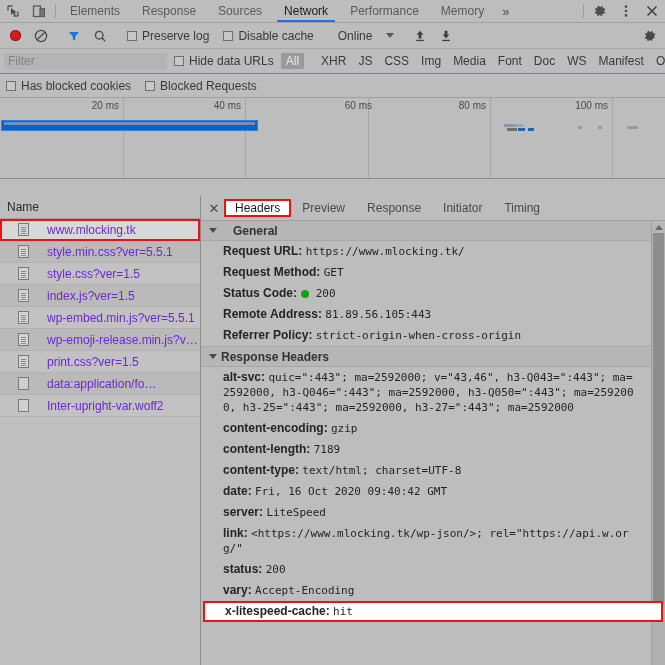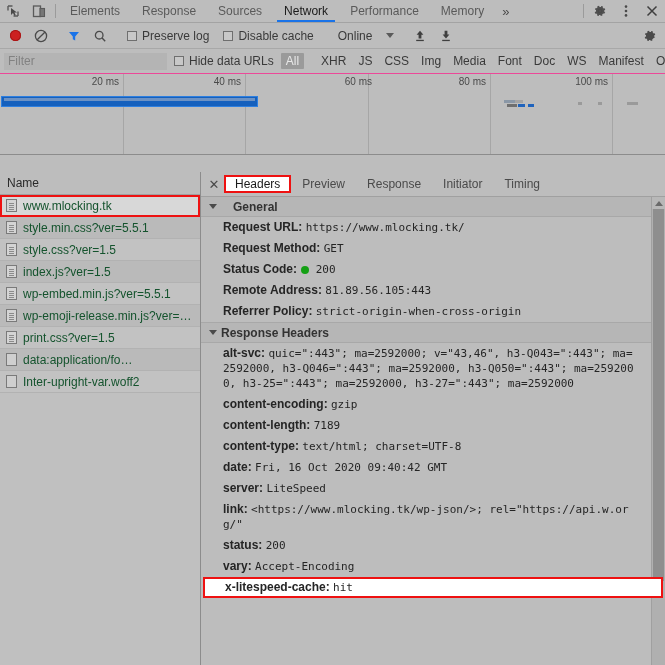--- a/index.html
+++ b/index.html
@@ -249,24 +249,24 @@
     border-bottom: 1px solid #a0a0a0;
   }
   .req-list {
     flex: 1;
     overflow: hidden;
   }
   .req-row {
     height: 21px;
     display: flex;
     align-items: center;
-    gap: 6px;
-    padding-left: 6px;
+    gap: 18px;
+    padding-left: 18px;
     font-size: 12px;
-    color: #14532d;
+    color: #6d28d9;
     border-bottom: 1px solid #b2b2b2;
     background: #c2c2c2;
     cursor: pointer;
     white-space: nowrap;
     overflow: hidden;
     position: relative;
   }
   .req-row:nth-child(even) { background: #bababa; }
   .req-row.selected {
     background: #d8d8d8;
@@ -566,20 +566,30 @@
     <div class="type-chip"><span>CSS</span></div>
     <div class="type-chip"><span>Img</span></div>
     <div class="type-chip"><span>Media</span></div>
     <div class="type-chip"><span>Font</span></div>
     <div class="type-chip"><span>Doc</span></div>
     <div class="type-chip"><span>WS</span></div>
     <div class="type-chip"><span>Manifest</span></div>
     <div class="type-chip"><span>Other</span></div>
   </div>
 
+  <div class="blocked-row">
+    <div class="cb-wrap" style="padding-left:0">
+      <span class="cbox"></span>
+      <span class="cb-label">Has blocked cookies</span>
+    </div>
+    <div class="cb-wrap">
+      <span class="cbox"></span>
+      <span class="cb-label">Blocked Requests</span>
+    </div>
+  </div>
 
   <div class="overview">
     <div class="ov-gridcol" style="left:0;width:123px"></div>
     <div class="ov-gridcol" style="left:123px;width:122px"></div>
     <div class="ov-gridcol" style="left:245px;width:123px"></div>
     <div class="ov-gridcol" style="left:368px;width:122px"></div>
     <div class="ov-gridcol" style="left:490px;width:122px"></div>
 
     <div class="ov-tick" style="left:123px">20 ms</div>
     <div class="ov-tick" style="left:245px">40 ms</div>

